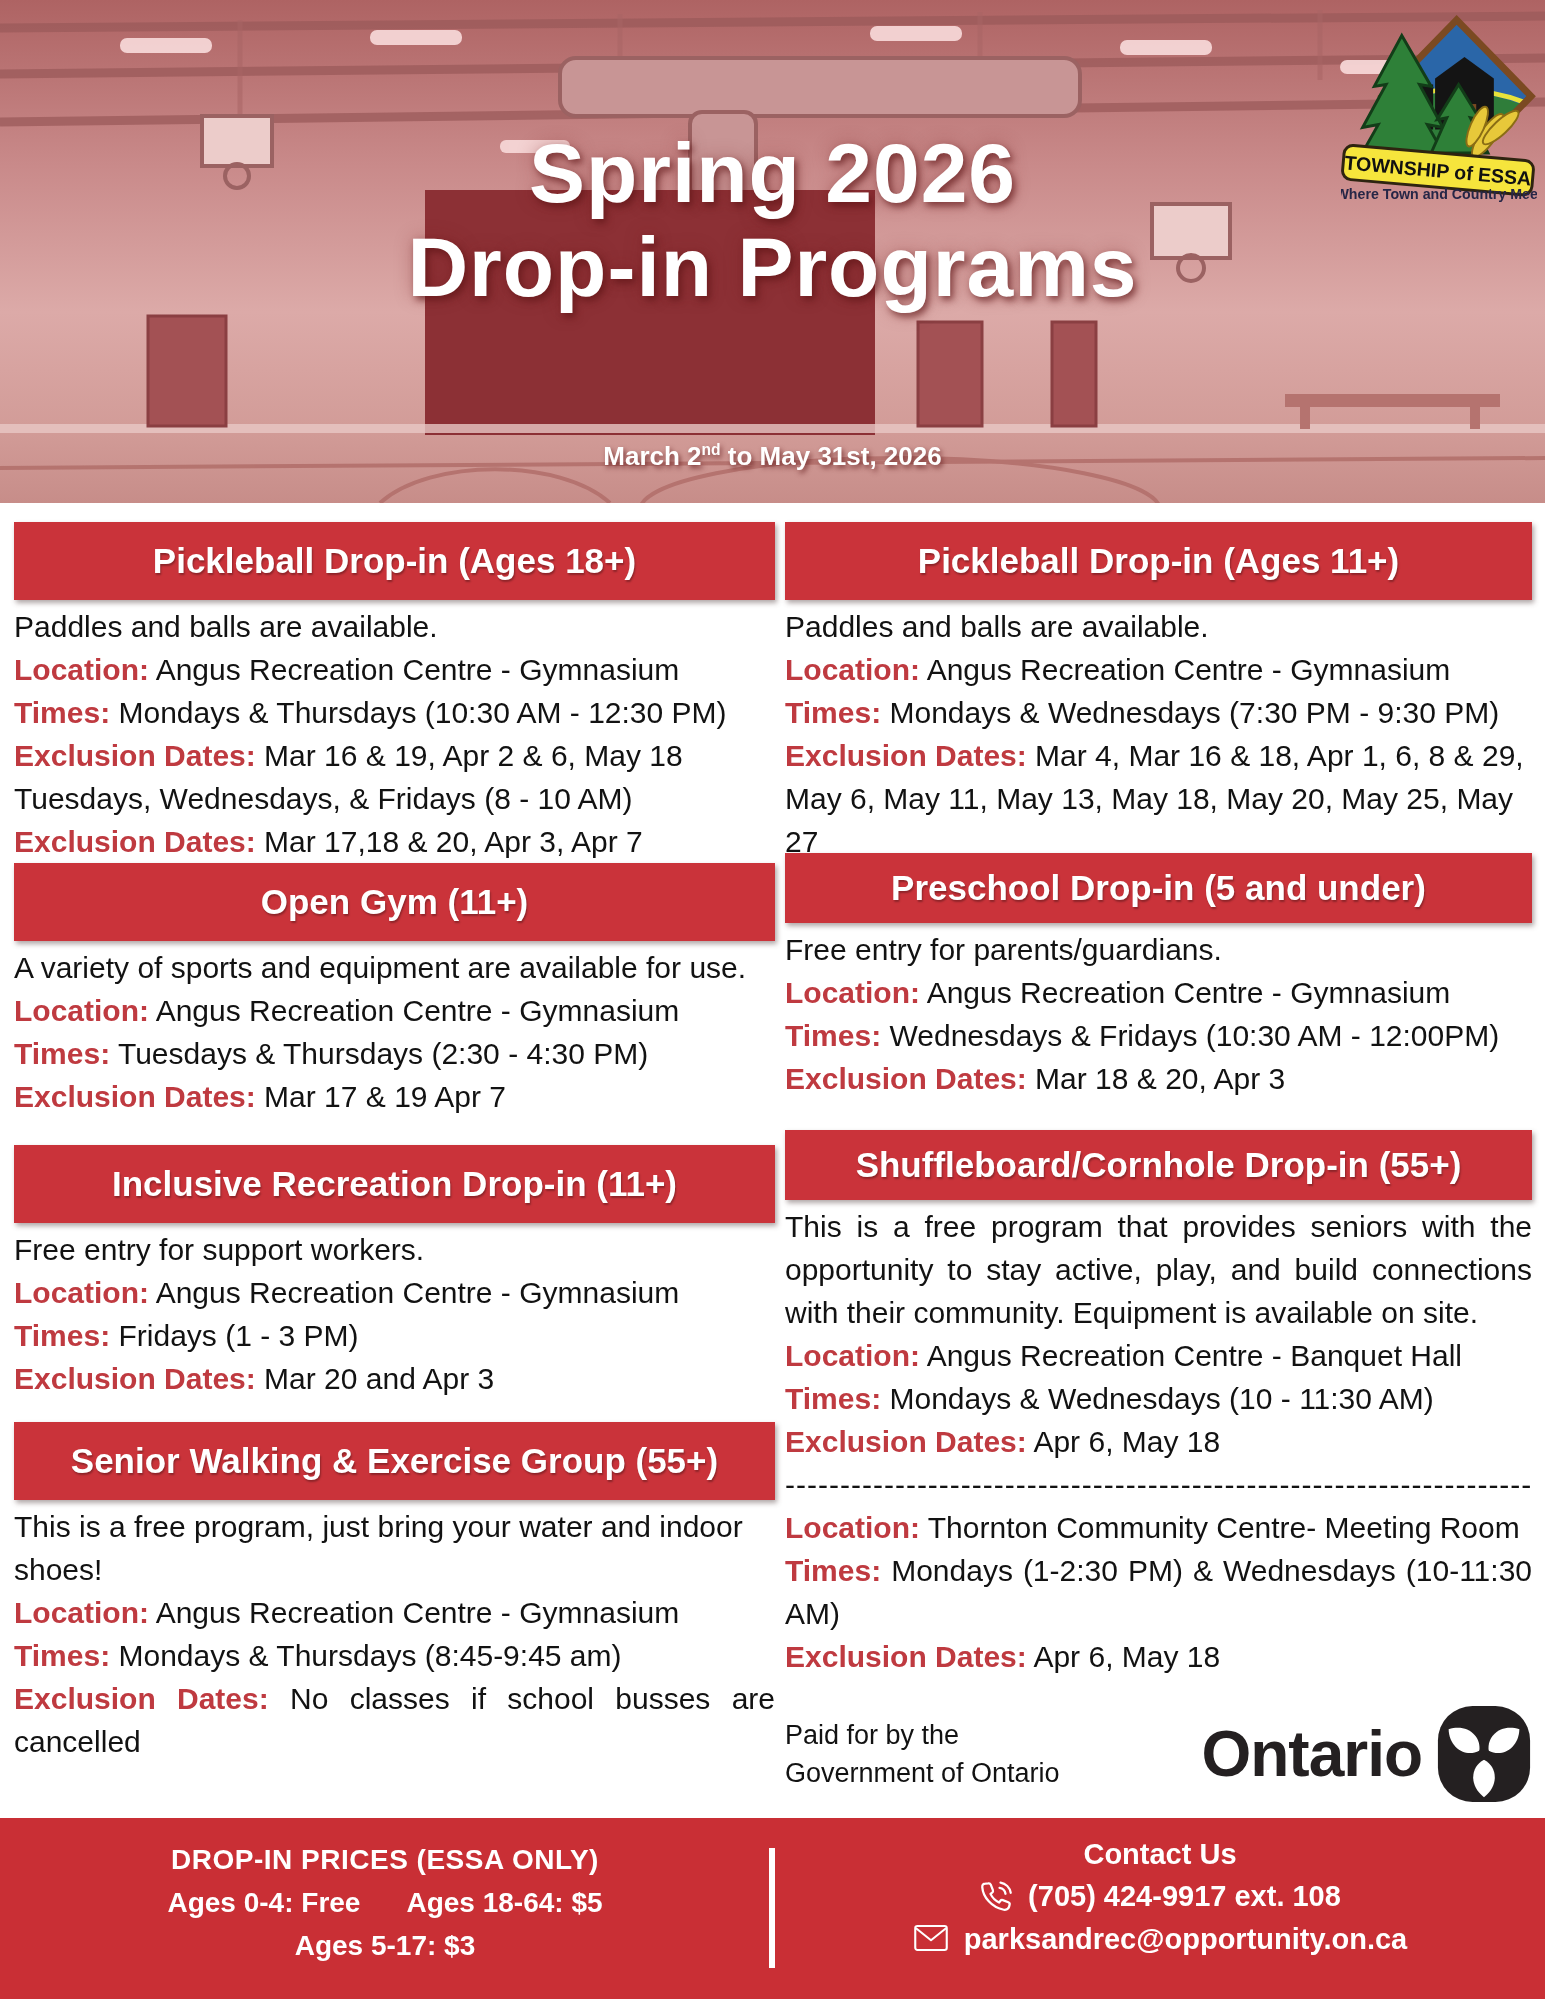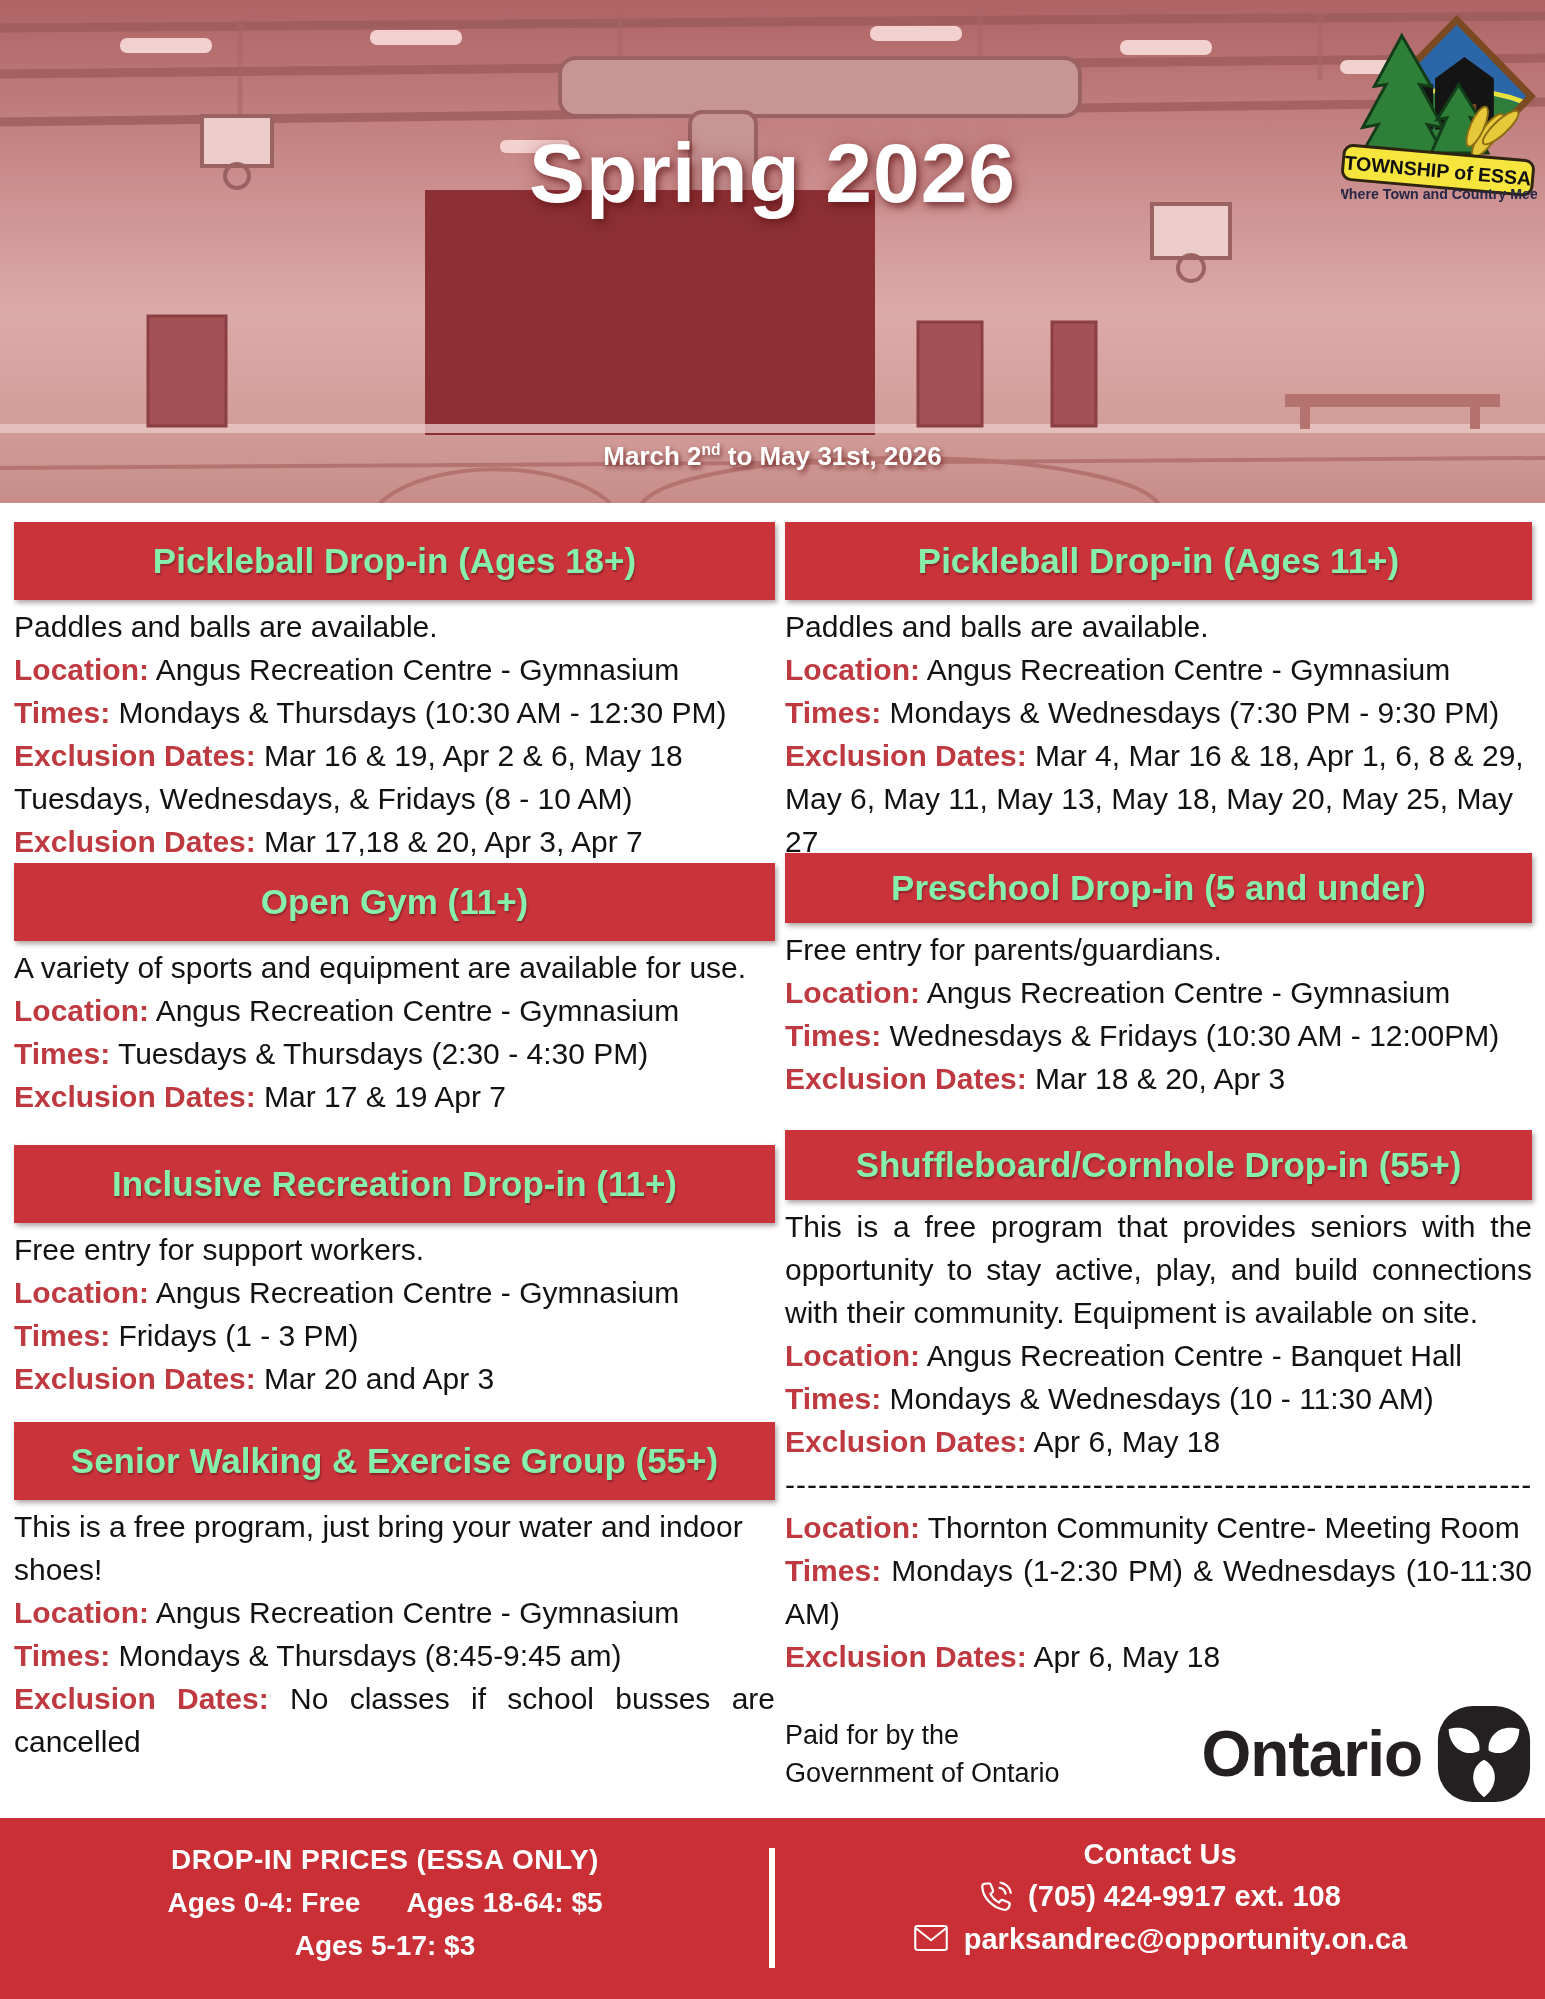--- a/index.html
+++ b/index.html
@@ -16,21 +16,21 @@
     color:#ffffff; font-weight:bold; font-size:26px;
     text-shadow:2px 3px 5px rgba(92,20,22,.7); }
   .hero-date sup { font-size:.6em; }
   .essa-logo { position:absolute; top:10px; right:8px; }
 
   
   .content { display:flex; gap:10px; padding:19px 13px 0 14px; }
   .col-left  { width:761px; flex:none; }
   .col-right { width:747px; flex:none; }
 
-  .bar { background:#ca333a; color:#86efac; font-weight:bold; font-size:35px;
+  .bar { background:#ca333a; color:#ffffff; font-weight:bold; font-size:35px;
     height:78px; display:flex; align-items:center; justify-content:center; text-align:center;
     box-shadow:2px 3px 5px rgba(80,60,60,.45); text-shadow:1px 2px 2px rgba(0,0,0,.3); }
   .bar.short { height:70px; }
 
   .rows { margin-top:5px; font-size:30px; line-height:43px; color:#121212; }
   .rows p { margin:0; }
   .lbl { color:#bf3a40; font-weight:bold; }
   .just { text-align:justify; }
   .dash { white-space:nowrap; overflow:hidden; letter-spacing:1px; }
 
@@ -143,20 +143,21 @@
       </g>
       <g transform="rotate(5 100 163)">
         <rect x="2" y="146" width="194" height="35" rx="9" fill="#f6e53c" stroke="#2e2410" stroke-width="3"></rect>
         <text x="99" y="171" text-anchor="middle" font-size="20" font-weight="bold" fill="#111111">TOWNSHIP of ESSA</text>
       </g>
       <text x="100" y="193" text-anchor="middle" font-size="14.5" font-weight="bold" fill="#262646">Where Town and Country Meet</text>
     </svg>
 
     <div class="hero-title">
       <div>Spring 2026</div>
+      <div>Drop-in Programs</div>
     </div>
     <div class="hero-date"><span>March 2</span><sup>nd</sup><span> to May 31st, 2026</span></div>
   </div>
 
   <div class="content">
 
     <div class="col-left">
 
       <div class="bar">
         <span>Pickleball Drop-in (Ages 18+)</span>

